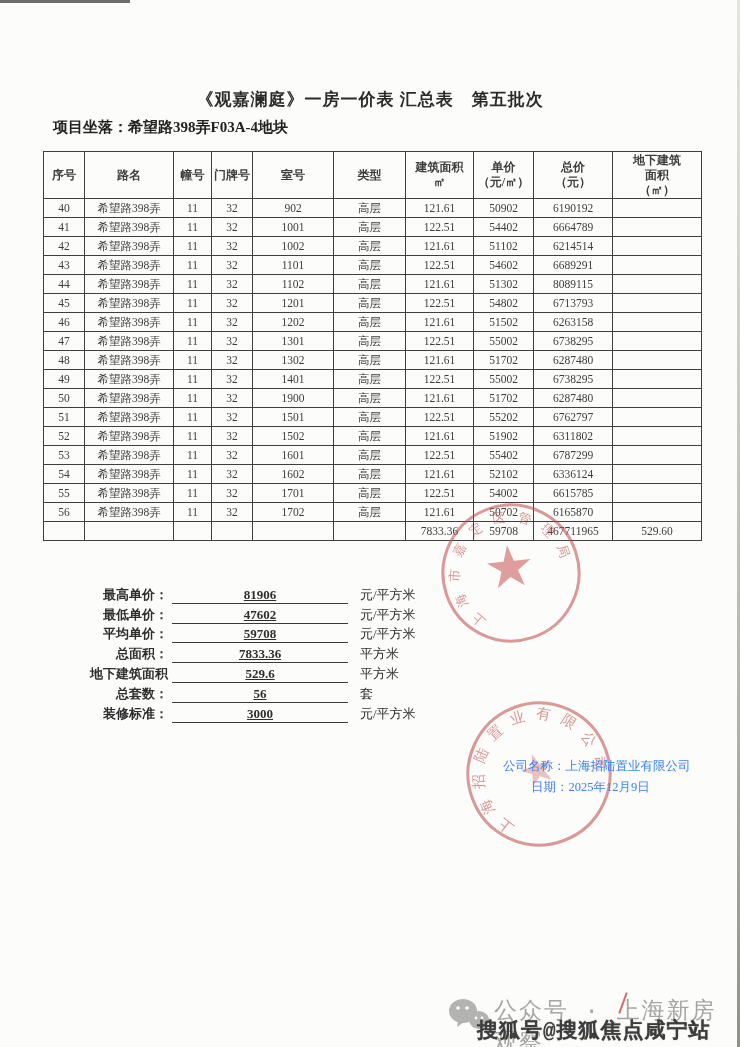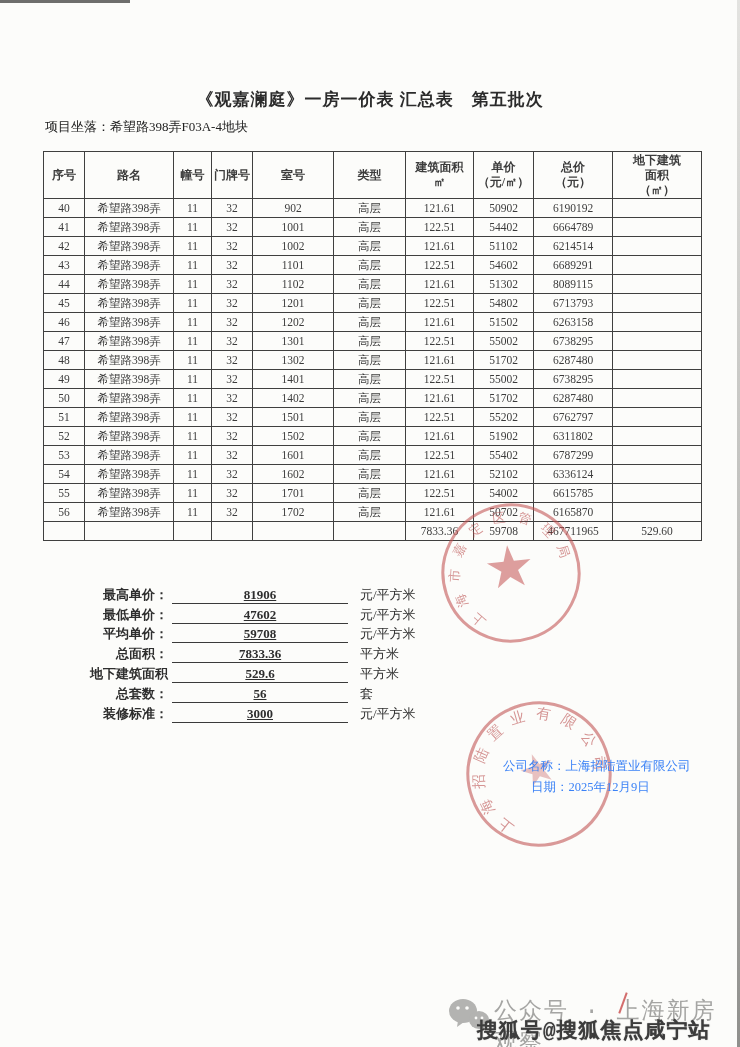--- a/index.html
+++ b/index.html
@@ -3,21 +3,21 @@
 <meta charset="utf-8">
 <style>
   html,body{margin:0;padding:0;background:#ffffff;}
   .page{position:relative;width:740px;height:1047px;background:#fcfcfa;overflow:hidden;
         font-family:"Liberation Serif","DejaVu Serif",serif;color:#2f2f2f;}
   .scan-top-line{position:absolute;left:0;top:0;width:130px;height:3px;background:#4a4a48;opacity:.8;}
   .scan-right-edge{position:absolute;right:0;top:0;width:3px;height:100%;
         background:linear-gradient(180deg,#e3e3e0,#b9b9b6 60%,#8f8f8c);}
   .doc-title{position:absolute;top:88px;left:0;width:100%;text-align:center;
         font-size:17px;font-weight:700;letter-spacing:1px;color:#2b2b2b;}
-  .location-line{position:absolute;top:118px;left:45px;font-size:13px;font-weight:400;color:#222;}
+  .location-line{position:absolute;top:118px;left:53px;font-size:15px;font-weight:700;color:#222;}
   table.price{position:absolute;left:43px;top:151px;width:658px;border-collapse:collapse;table-layout:fixed;}
   table.price th,table.price td{border:1px solid #3f3f3f;text-align:center;color:#3c3c3c;
         padding:0;overflow:hidden;}
   table.price th{height:46px;font-size:12px;font-weight:600;white-space:pre-line;line-height:1.25;}
   table.price td{height:18px;font-size:11.5px;line-height:18px;}
   .summary-block{position:absolute;left:50px;top:584px;}
   .srow{display:flex;align-items:flex-end;height:19.8px;}
   .slabel{width:118px;text-align:right;font-size:13px;font-weight:700;color:#2e2e2e;margin-top:14px;}
   .sfield{width:176px;margin-left:4px;border-bottom:1.5px solid #3a3a3a;text-align:center;
         font-size:13px;font-weight:600;color:#2e2e2e;text-decoration:underline;line-height:17px;}
@@ -200,21 +200,21 @@
           <td>122.51</td>
           <td>55002</td>
           <td>6738295</td>
           <td></td>
         </tr>
         <tr>
           <td>50</td>
           <td>希望路398弄</td>
           <td>11</td>
           <td>32</td>
-          <td>1402</td>
+          <td>1900</td>
           <td>高层</td>
           <td>121.61</td>
           <td>51702</td>
           <td>6287480</td>
           <td></td>
         </tr>
         <tr>
           <td>51</td>
           <td>希望路398弄</td>
           <td>11</td>

